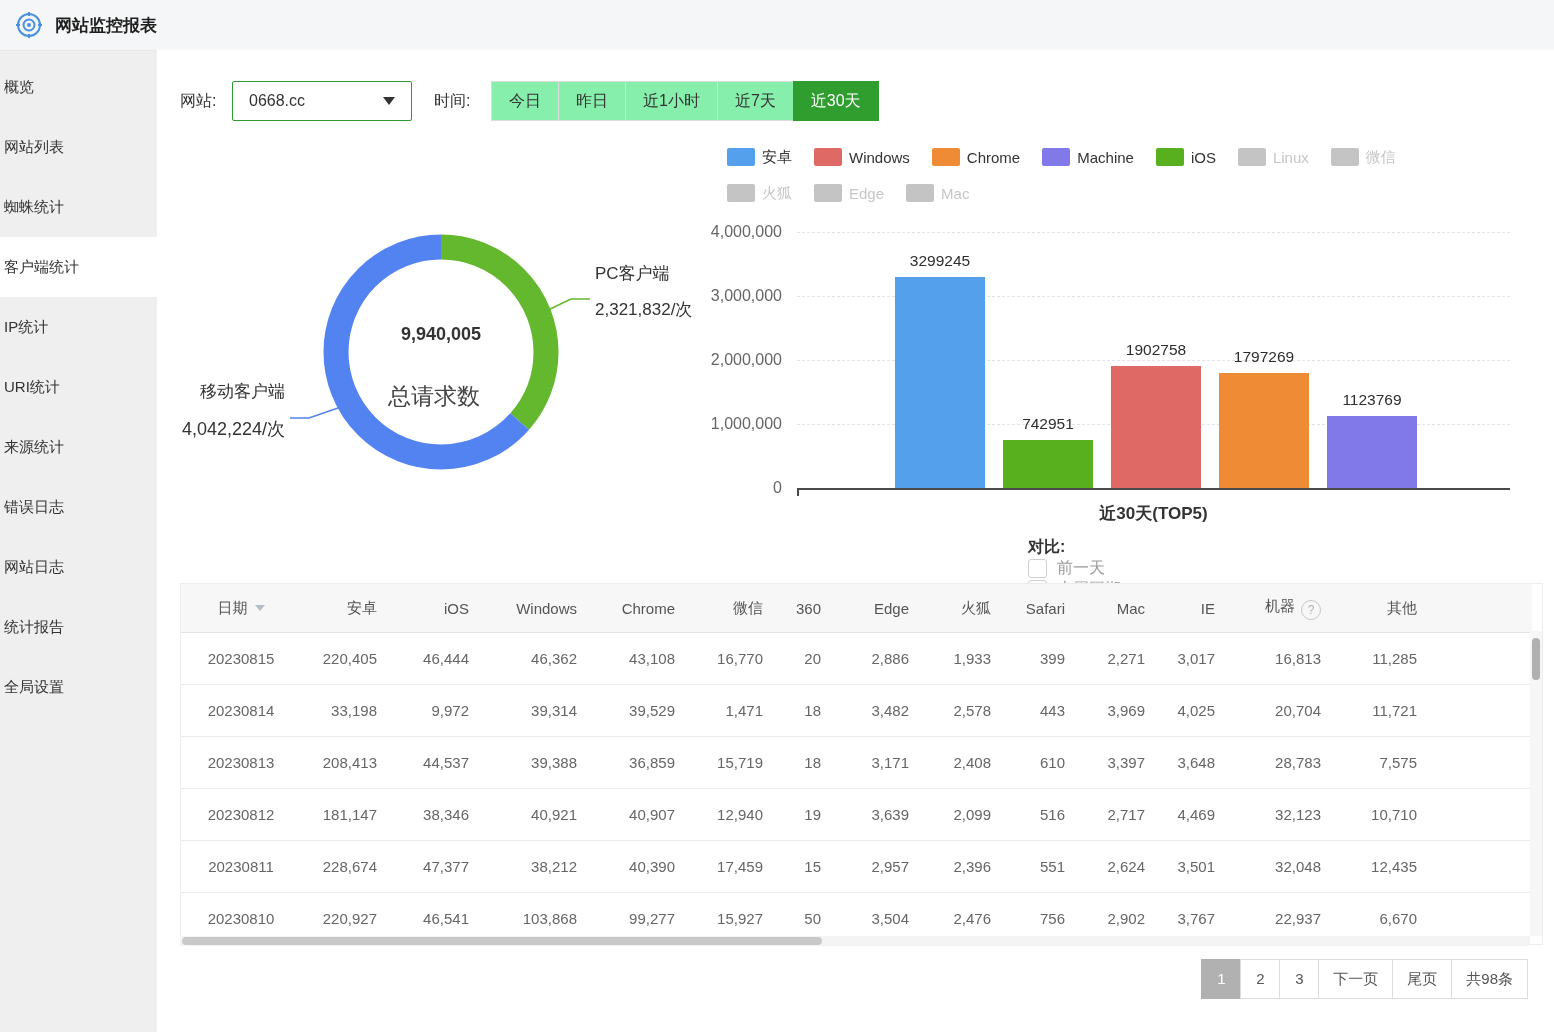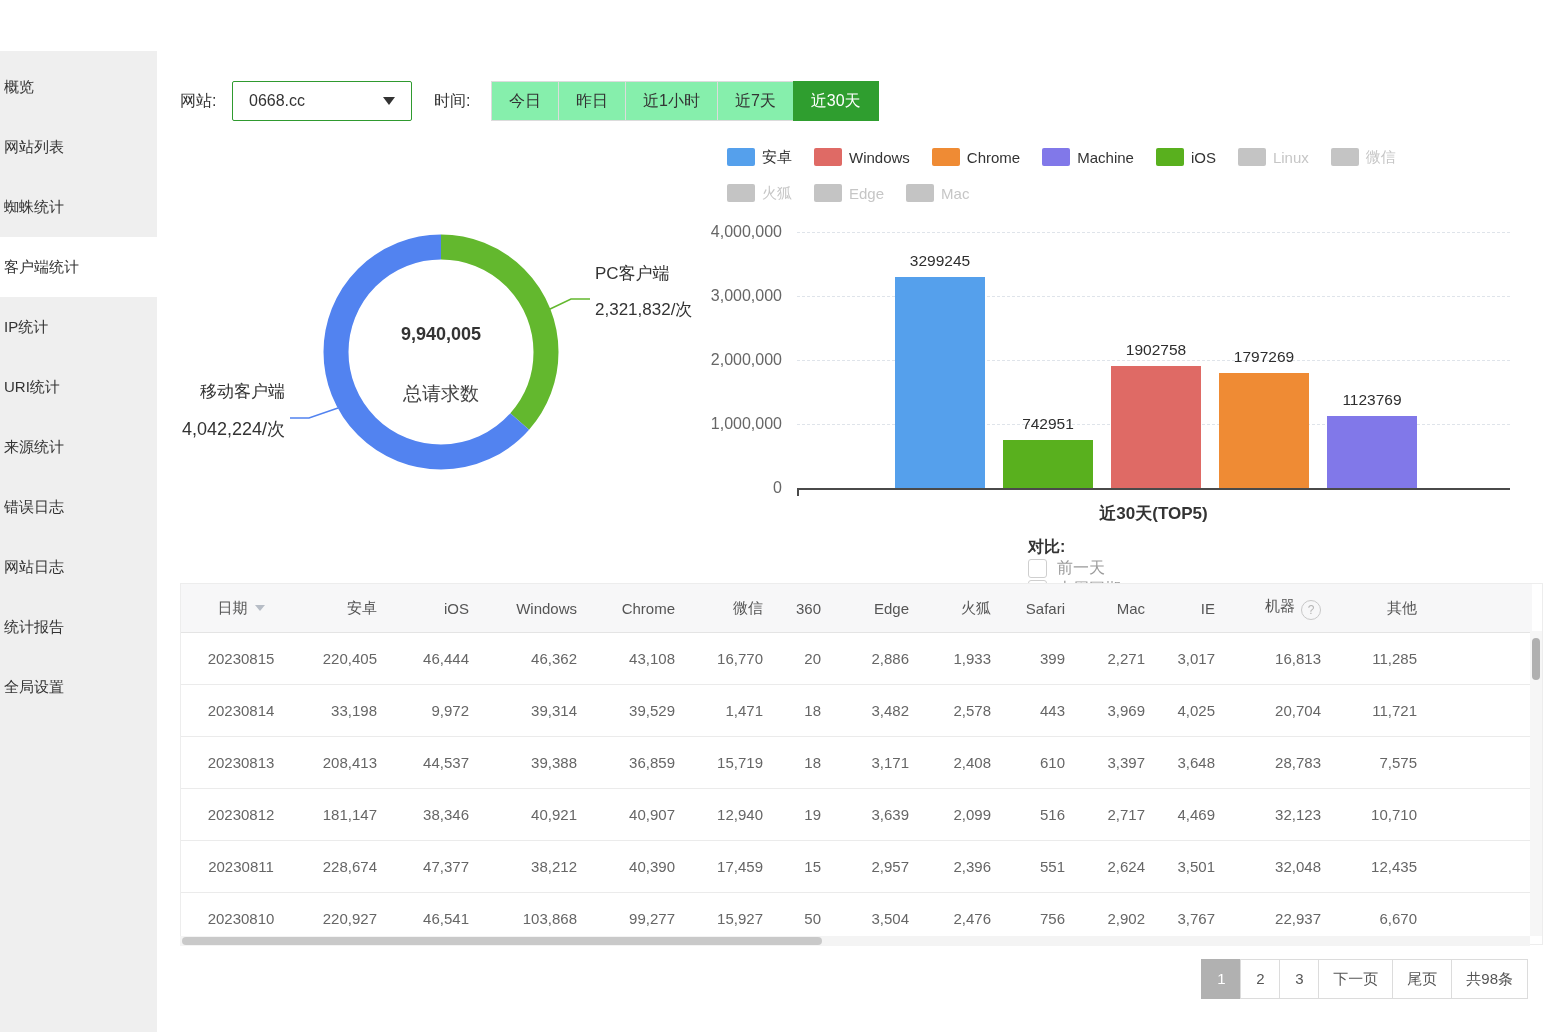--- a/index.html
+++ b/index.html
@@ -27,21 +27,21 @@
   .time-group{position:absolute;left:335px;top:31px;height:40px;display:flex;}
   .tbtn{height:40px;line-height:38px;padding:0 17px;border:1px solid #dcdcdc;margin-left:-1px;background:#86efac;font-size:16px;color:#333;box-sizing:border-box;cursor:pointer;white-space:nowrap;}
   .tbtn.sel{background:#2f9e2f;border-color:#2f9e2f;color:#fff;}
   .custom-time{height:40px;width:275px;border:1px solid #dcdcdc;margin-left:-1px;box-sizing:border-box;display:flex;align-items:center;justify-content:space-between;padding:0 16px;cursor:pointer;background:#fff;}
   .custom-time .txt{font-size:16px;color:#555;}
   .chev{width:9px;height:9px;border-right:2px solid #444;border-bottom:2px solid #444;transform:rotate(45deg);margin-top:-5px;}
 
   
   .donut-svg{position:absolute;left:159px;top:177px;}
   .donut-center-value{position:absolute;left:159px;top:274px;width:250px;text-align:center;font-size:18px;font-weight:bold;color:#333;}
-  .donut-center-label{position:absolute;left:159px;top:331px;width:250px;text-align:center;font-size:19px;color:#444;}
+  .donut-center-label{position:absolute;left:152px;top:331px;width:250px;text-align:center;font-size:23px;color:#444;}
   .pie-label{position:absolute;font-size:17px;color:#333;white-space:nowrap;}
   .pc-name{left:438px;top:212px;}
   .pc-value{left:438px;top:248px;}
   .mob-name{left:-62px;top:330px;width:190px;text-align:right;}
   .mob-value{left:-62px;top:367px;width:190px;text-align:right;font-size:18px;}
   .connector-svg{position:absolute;left:0;top:0;pointer-events:none;}
 
   
   .legend{position:absolute;left:570px;top:97px;width:770px;display:flex;flex-wrap:wrap;}
   .lg-item{display:flex;align-items:center;margin-right:22px;margin-bottom:16px;height:20px;cursor:pointer;}
@@ -81,20 +81,29 @@
   .pg{min-width:40px;height:40px;line-height:38px;text-align:center;border:1px solid #dcdcdc;margin-left:-1px;font-size:15px;color:#555;box-sizing:border-box;background:#fff;cursor:pointer;padding:0 4px;}
   .pg.wide{padding:0 14px;}
   .pg.active{background:#b1b1b1;border-color:#b1b1b1;color:#fff;}
   .pg.total{cursor:default;}
 </style>
 </head>
 <body>
 
 <div class="page">
 
+  <header class="topbar">
+    <svg class="logo" width="28" height="28" viewBox="0 0 28 28">
+      <circle cx="14" cy="14" r="11" fill="none" stroke="#4a90e2" stroke-width="2"></circle>
+      <circle cx="14" cy="14" r="5.5" fill="none" stroke="#4a90e2" stroke-width="2"></circle>
+      <circle cx="14" cy="14" r="2" fill="#4a90e2"></circle>
+      <path d="M14 1v4 M14 23v4 M1 14h4 M23 14h4" stroke="#4a90e2" stroke-width="2"></path>
+    </svg>
+    <div class="title">网站监控报表</div>
+  </header>
 
   <nav class="sidebar" id="sidebar">
       <div class="side-item">概览</div>
       <div class="side-item">网站列表</div>
       <div class="side-item">蜘蛛统计</div>
       <div class="side-item active">客户端统计</div>
       <div class="side-item">IP统计</div>
       <div class="side-item">URI统计</div>
       <div class="side-item">来源统计</div>
       <div class="side-item">错误日志</div>

